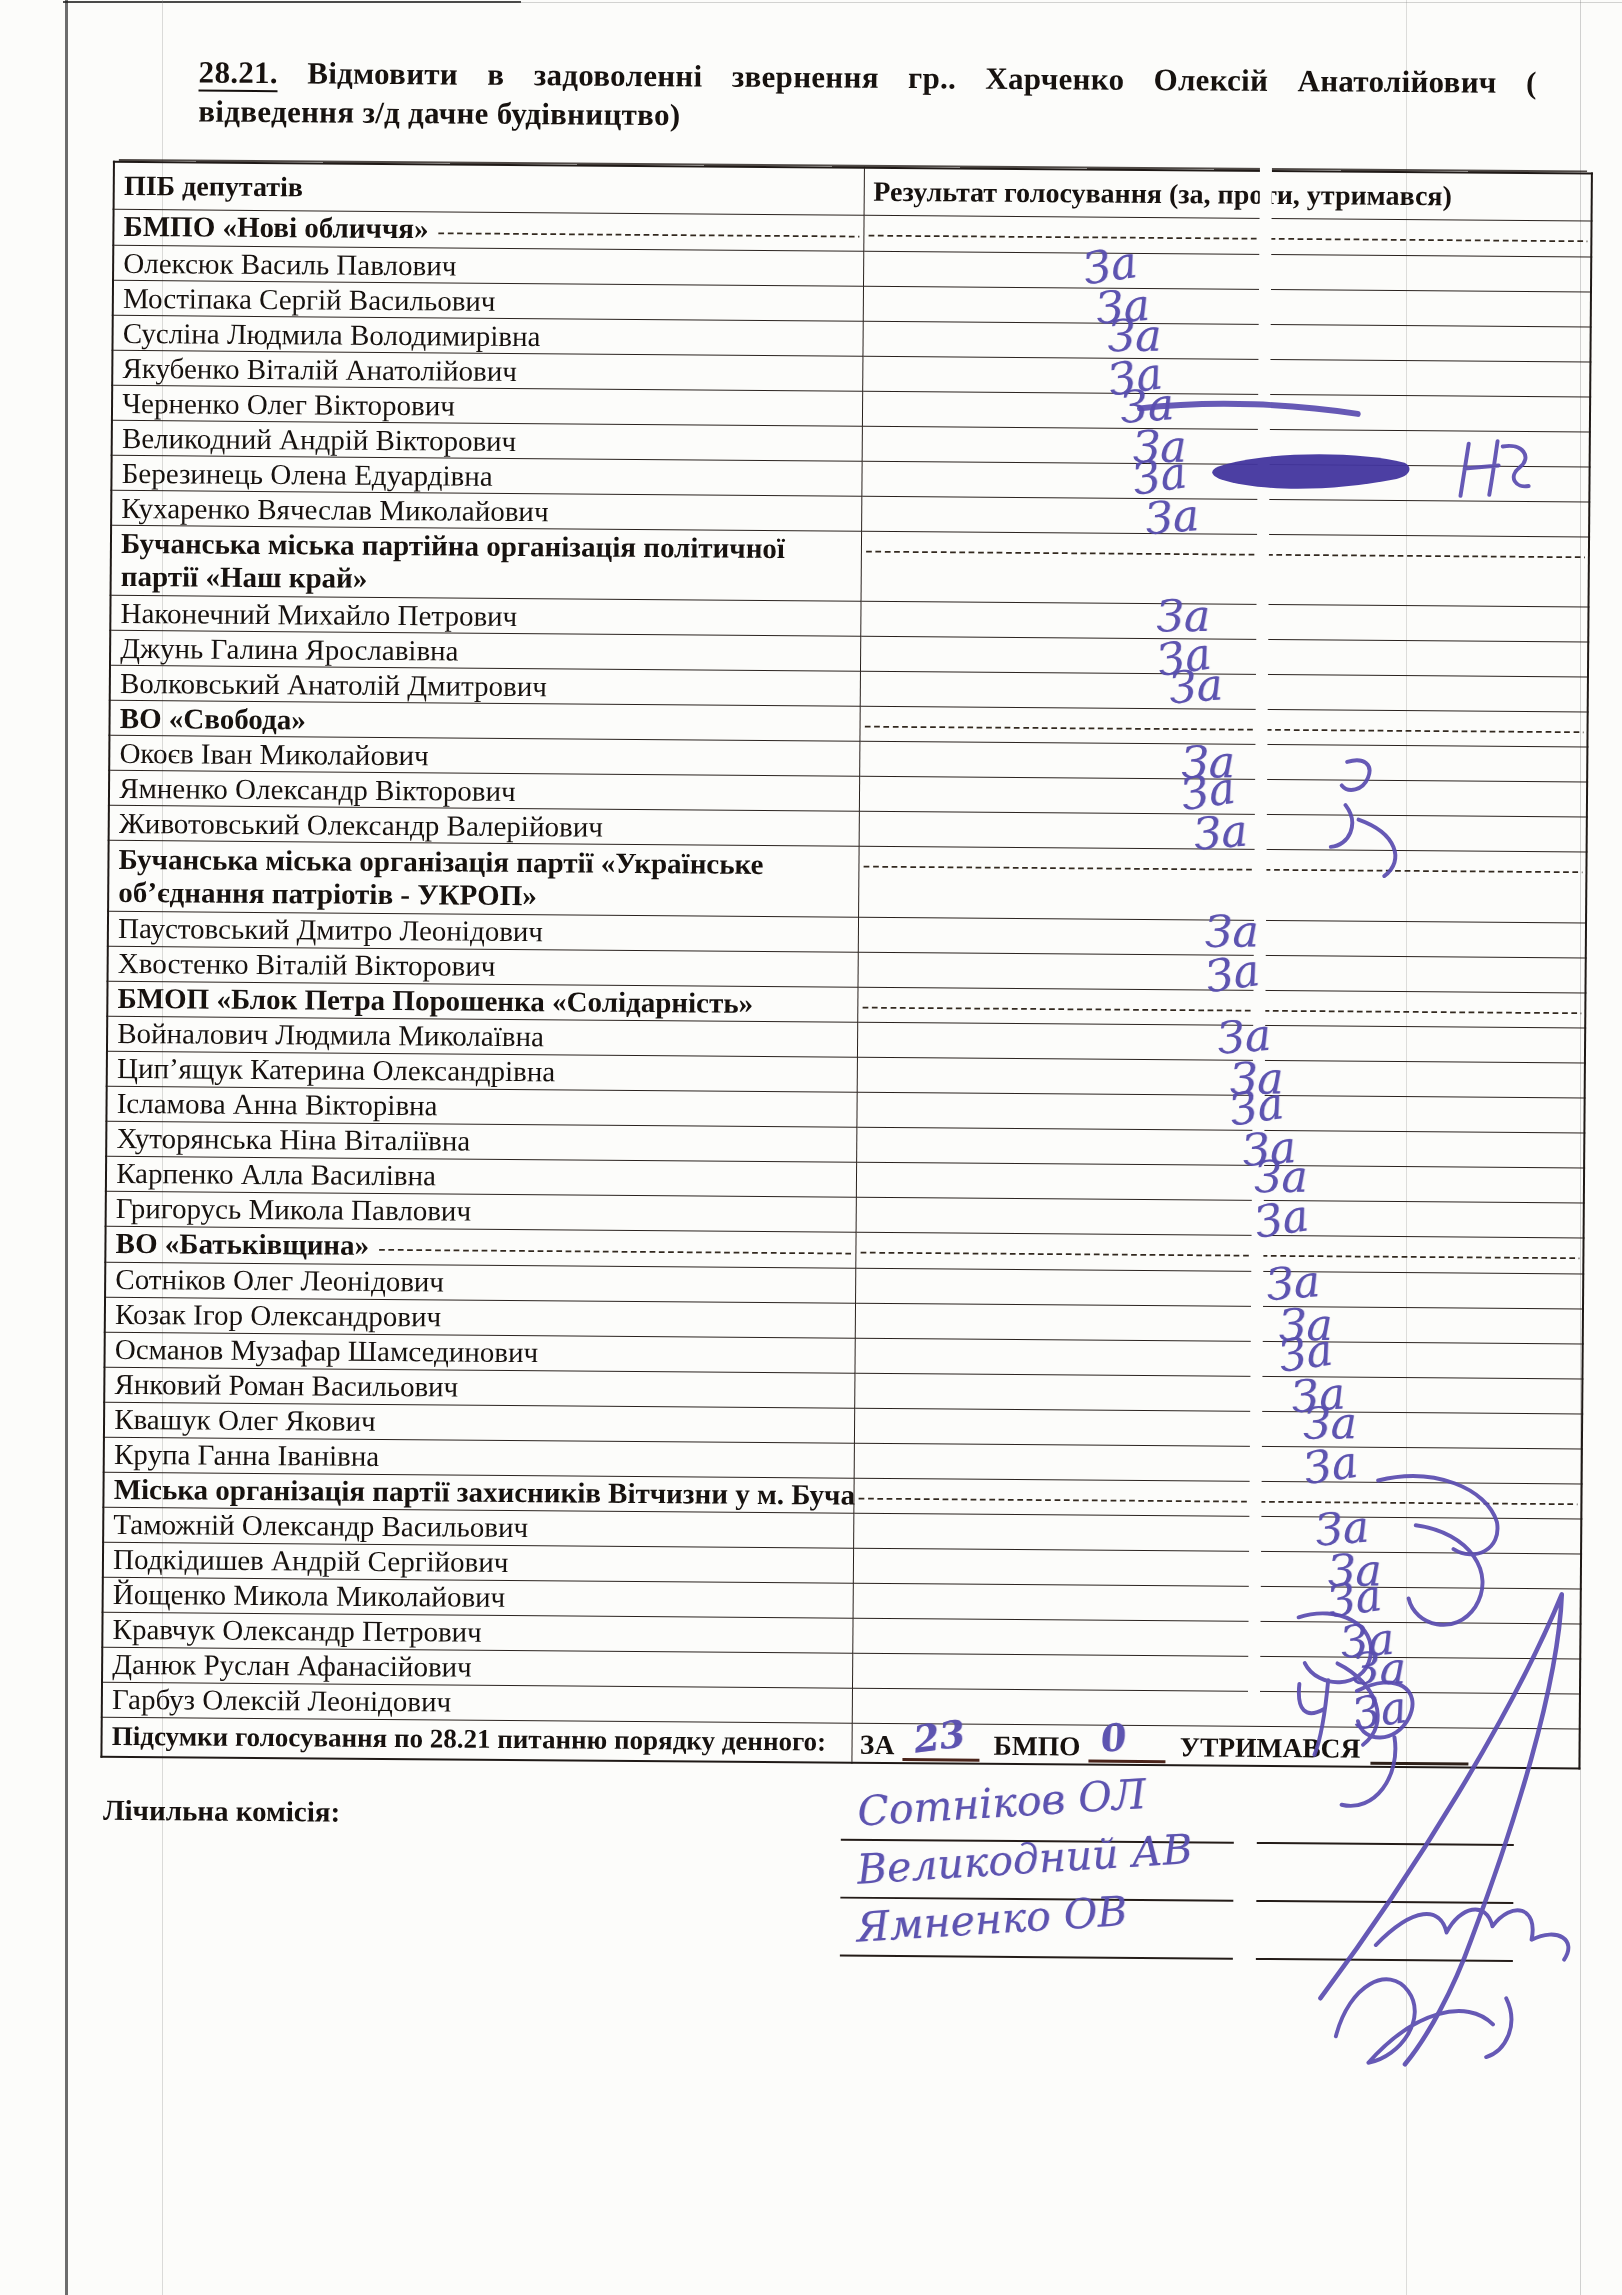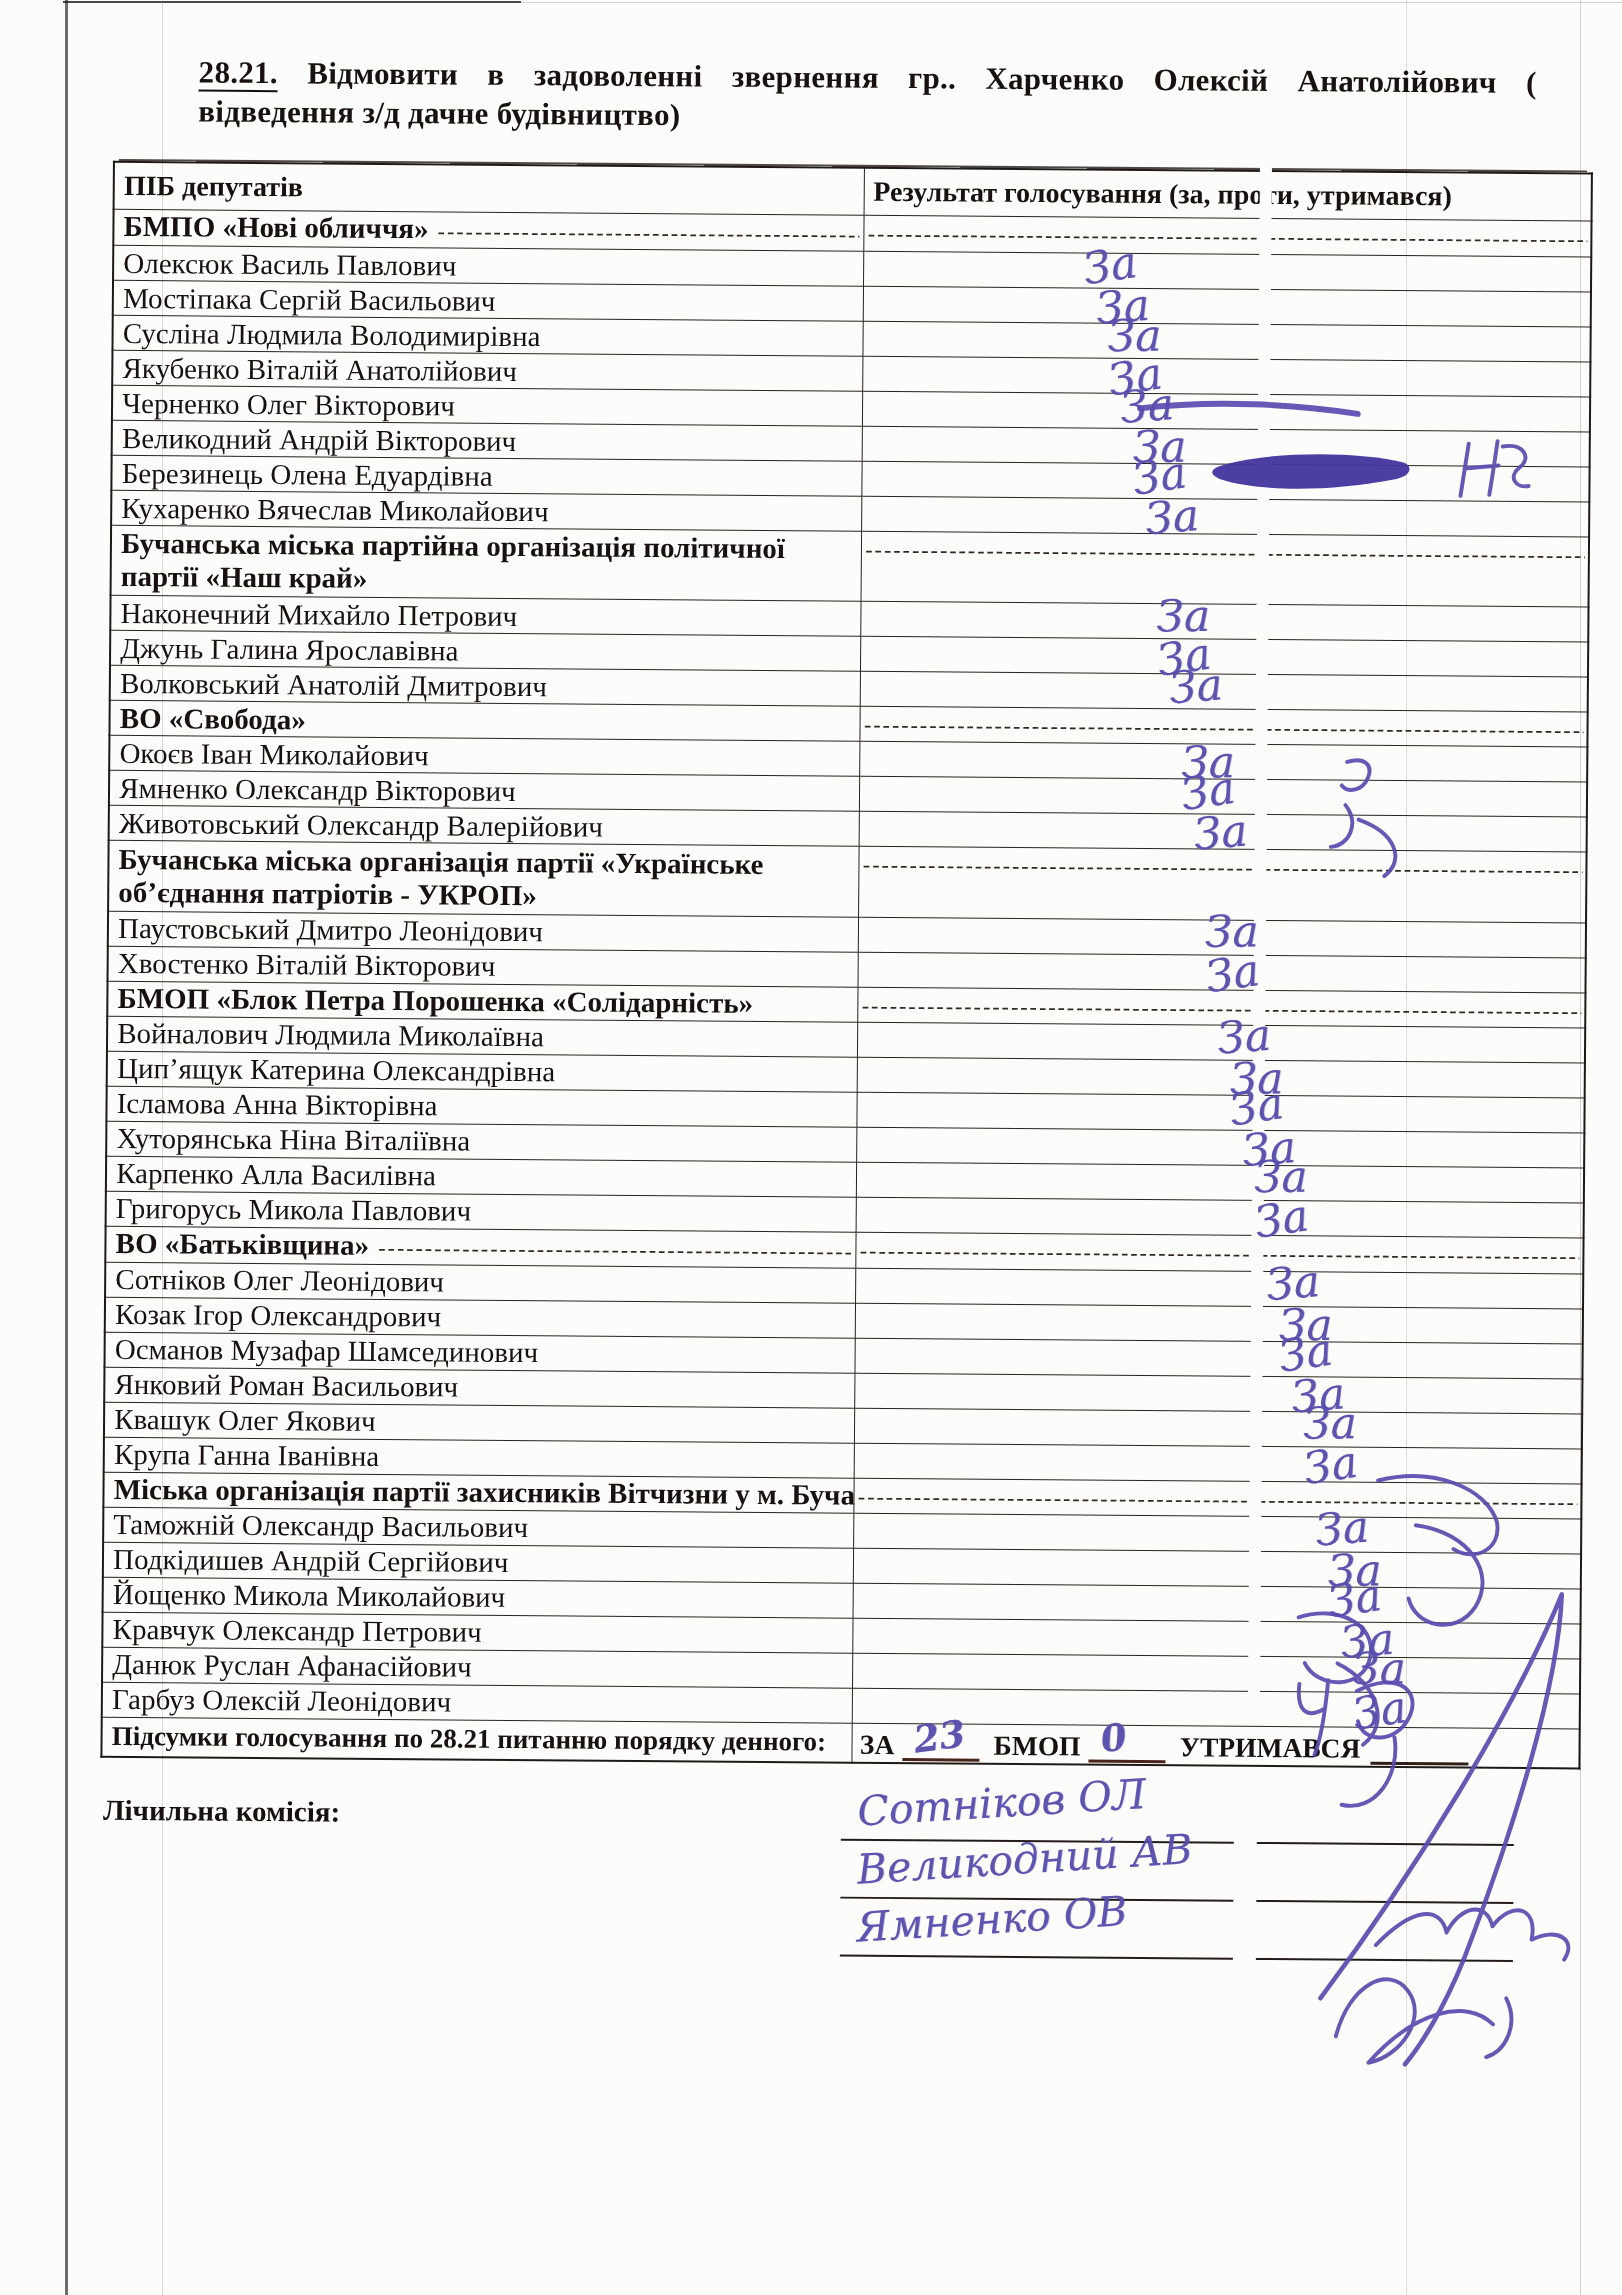--- a/index.html
+++ b/index.html
@@ -392,21 +392,21 @@
     <td class="name-cell"><span class="dname">Гарбуз Олексій Леонідович</span></td>
     <td class="vote-cell">
             <span class="hw vote-mark" style="left: 500px; top: -3.9px; transform: rotate(-9deg);">За</span>
           </td>
   </tr>
       </tbody>
     <tfoot>
       <tr class="row-summary">
         <td class="name-cell">Підсумки голосування по 28.21 питанню порядку денного:</td>
         <td class="sum-cell">
-          <span>ЗА</span><span class="blank"><span class="hw num">23</span></span><span>БМОП</span><span class="blank"><span class="hw num">0</span></span><span>УТРИМАВСЯ</span><span class="blank wide"><span class="hw num"></span></span>
+          <span>ЗА</span><span class="blank"><span class="hw num">23</span></span><span>БМПО</span><span class="blank"><span class="hw num">0</span></span><span>УТРИМАВСЯ</span><span class="blank wide"><span class="hw num"></span></span>
         </td>
       </tr>
     </tfoot>
   </table>
 
   <div class="white-band"></div>
 
   <div class="commission">Лічильна комісія:</div>
 
   <div class="sig-block">

